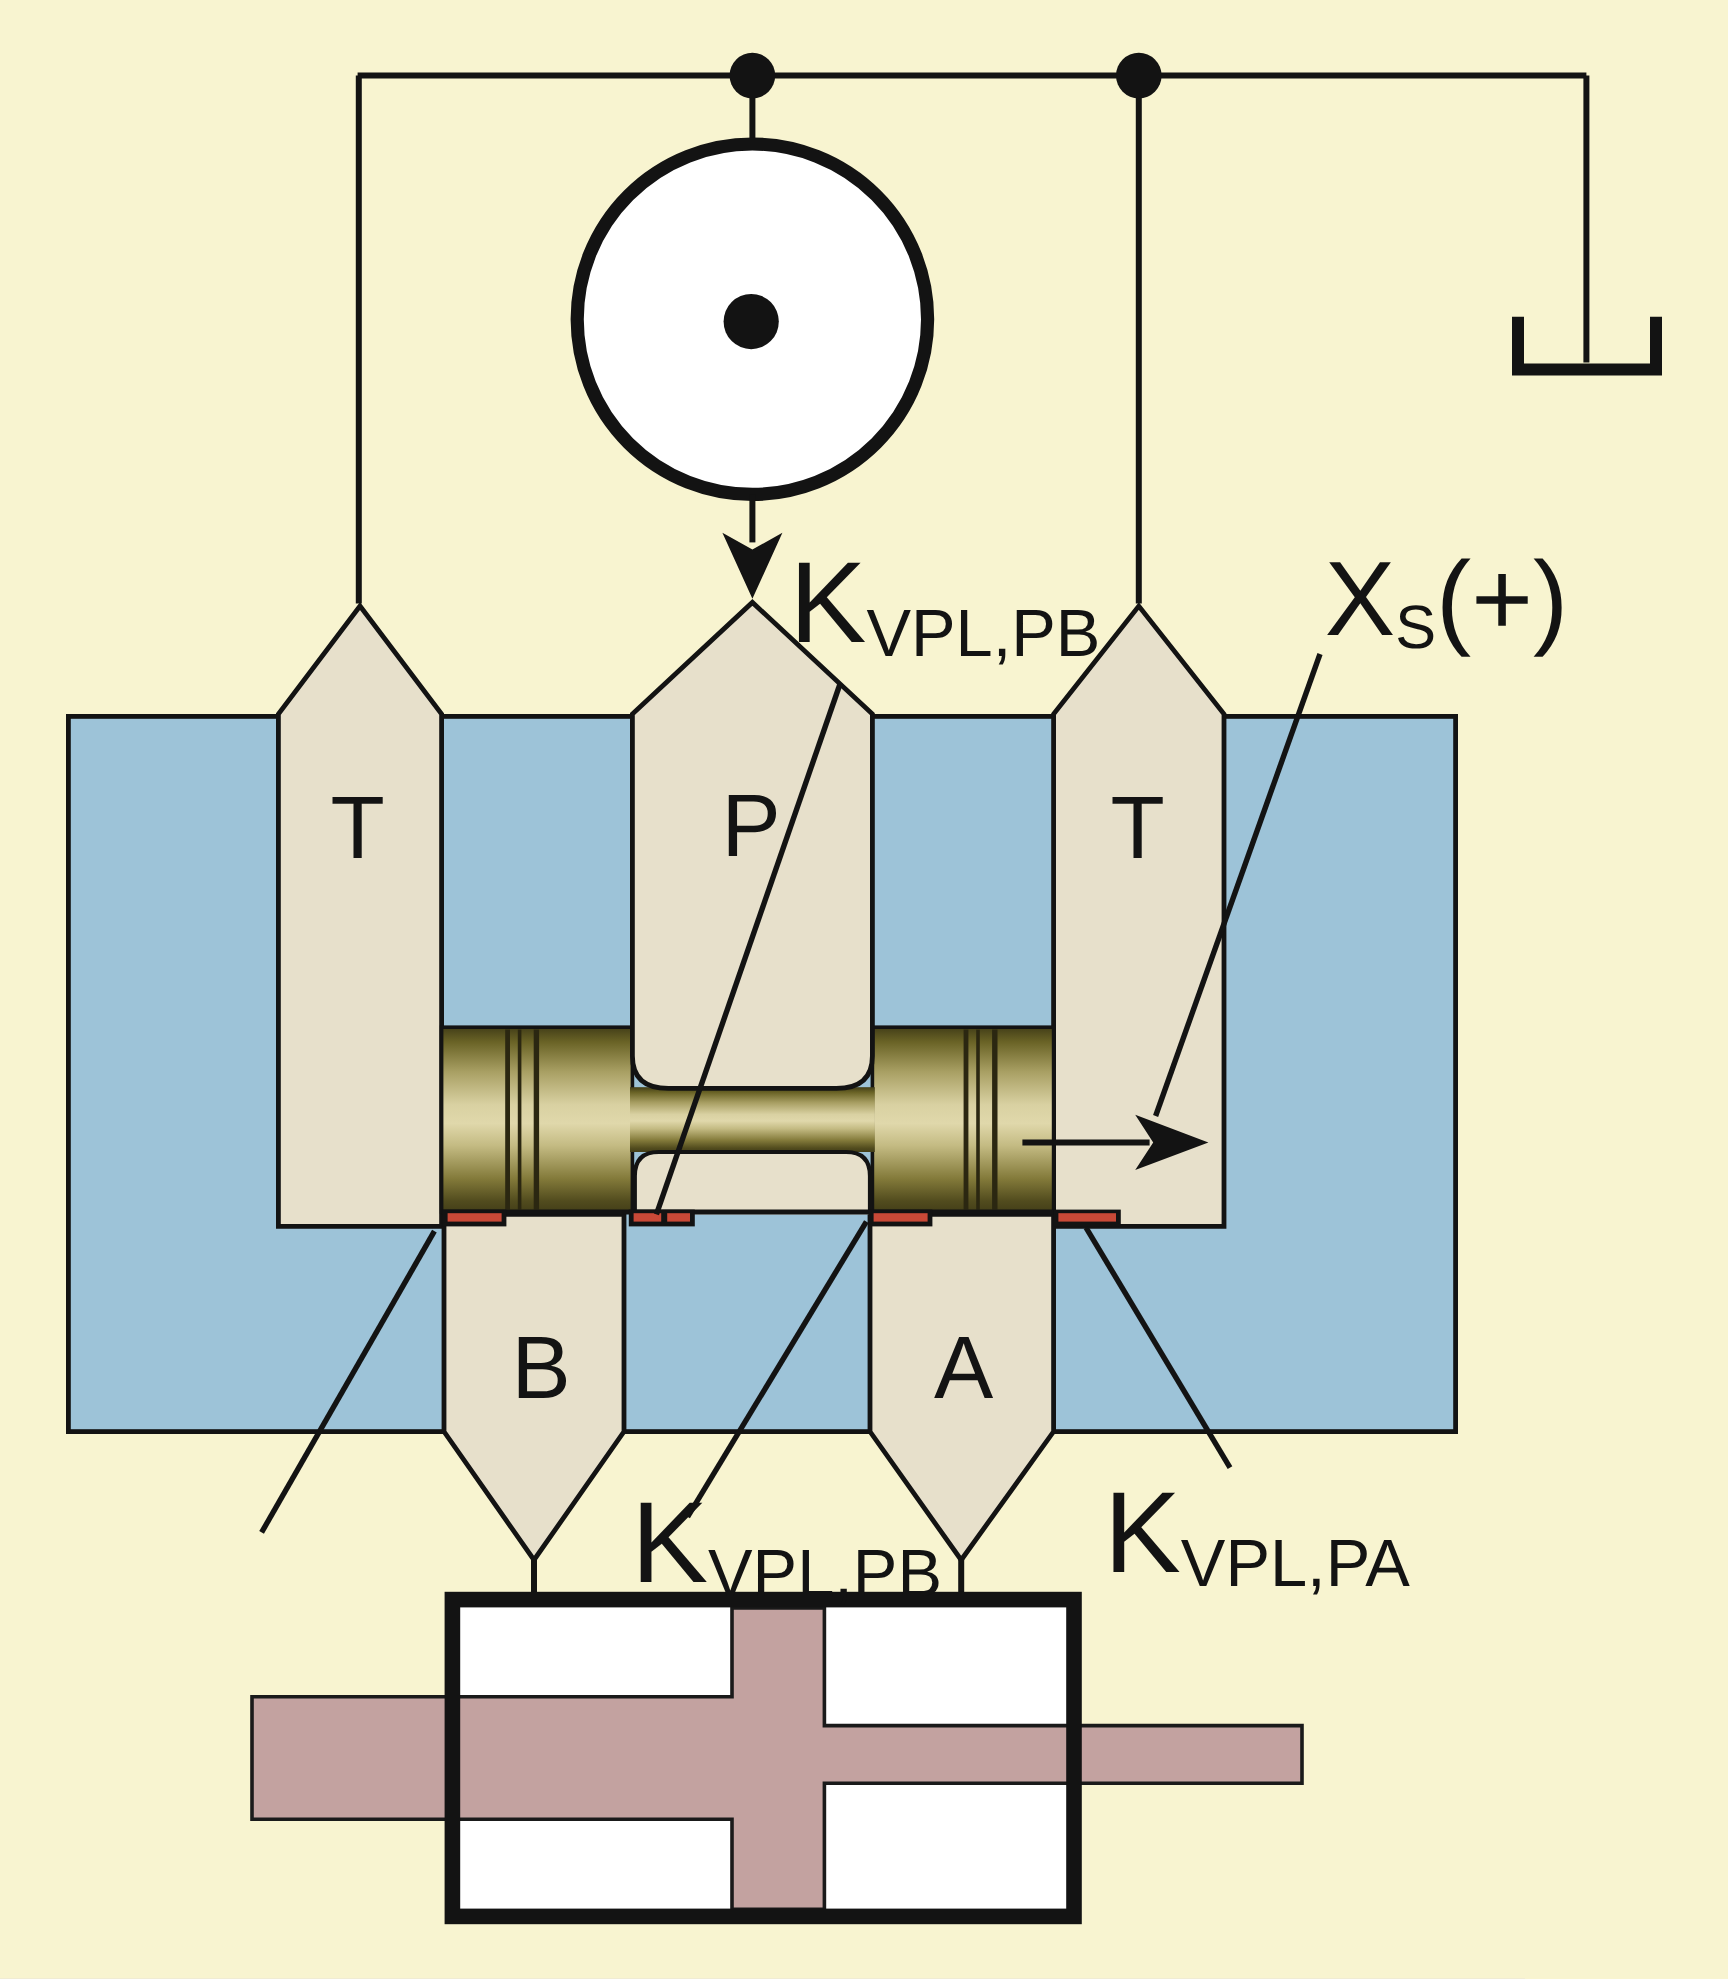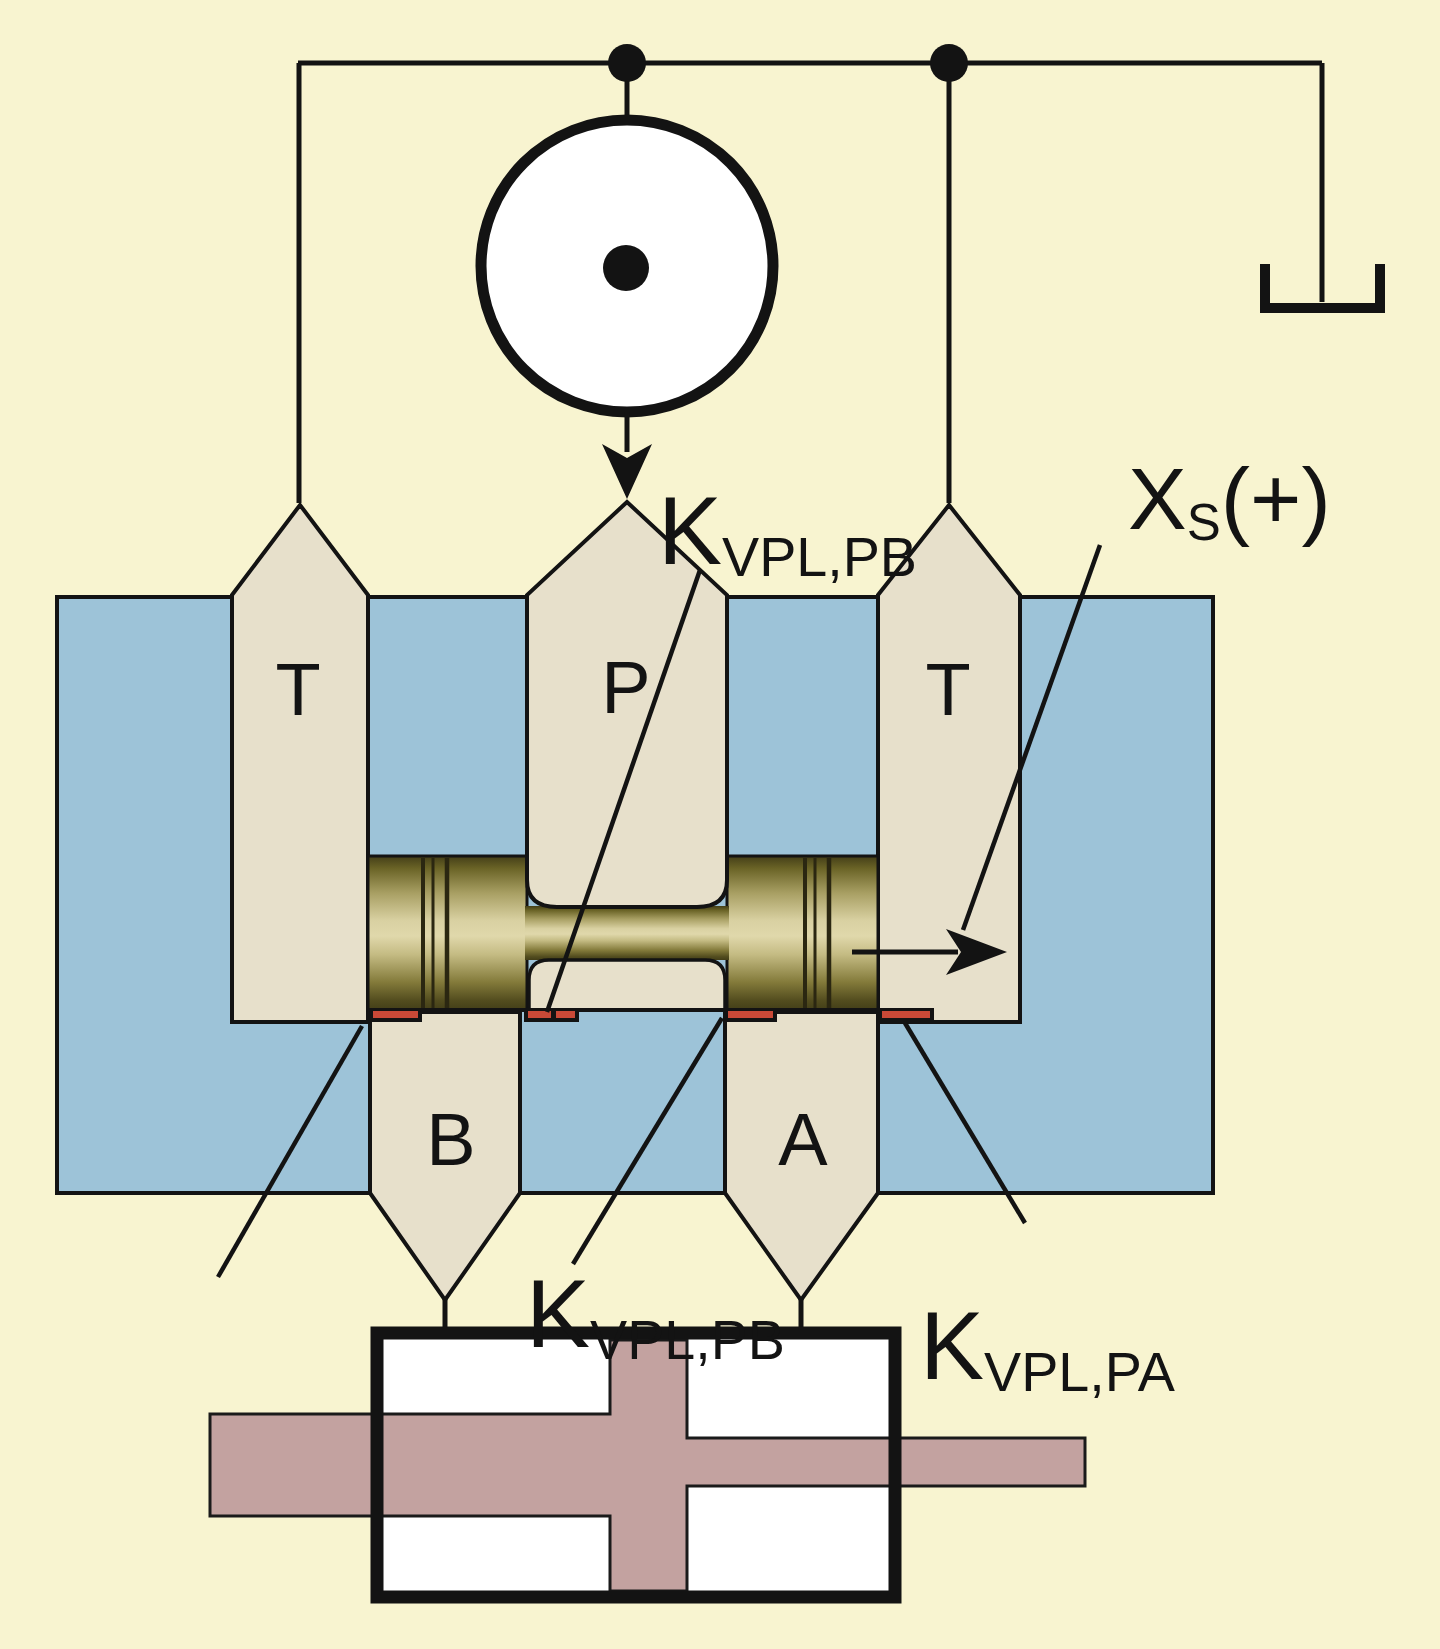--- a/index.html
+++ b/index.html
@@ -18,21 +18,21 @@
     position:absolute;
     color:var(--ink);
     white-space:nowrap;
     line-height:1;
     user-select:none;
   }
   .port{
     font-size:74px;
     transform:translate(-50%,-50%);
   }
-  .coeff{font-size:96px;margin-top:28px;}
+  .coeff{font-size:96px;}
   .xs{font-size:88px;}
   .sub{
     font-size:0.58em;
     position:relative;
     top:0.22em;
     letter-spacing:0px;
   }
   .suffix{font-size:1em;}
   
   .ink-line{stroke:var(--ink);fill:none;}
@@ -147,26 +147,26 @@
   <div class="lbl port" style="left:298px;top:690px">T</div>
   <div class="lbl port" style="left:626px;top:688px">P</div>
   <div class="lbl port" style="left:948px;top:690px">T</div>
   <div class="lbl port" style="left:451px;top:1140px">B</div>
   <div class="lbl port" style="left:803px;top:1140px">A</div>
 
   <div class="lbl coeff" style="left:658px;top:455px">
     <span>K</span><span class="sub">VPL,PB</span>
   </div>
 
-  <div class="lbl xs" style="left:1128px;top:455px">
+  <div class="lbl xs" style="left:1104px;top:455px">
     <span>X</span><span class="sub">S</span><span class="suffix">(+)</span>
   </div>
 
 
   <div class="lbl coeff" style="left:526px;top:1238px">
     <span>K</span><span class="sub">VPL,PB</span>
   </div>
 
-  <div class="lbl coeff" style="left:920px;top:1270px">
+  <div class="lbl coeff" style="left:920px;top:1230px">
     <span>K</span><span class="sub">VPL,PA</span>
   </div>
 
 </div>
 
 </body></html>

